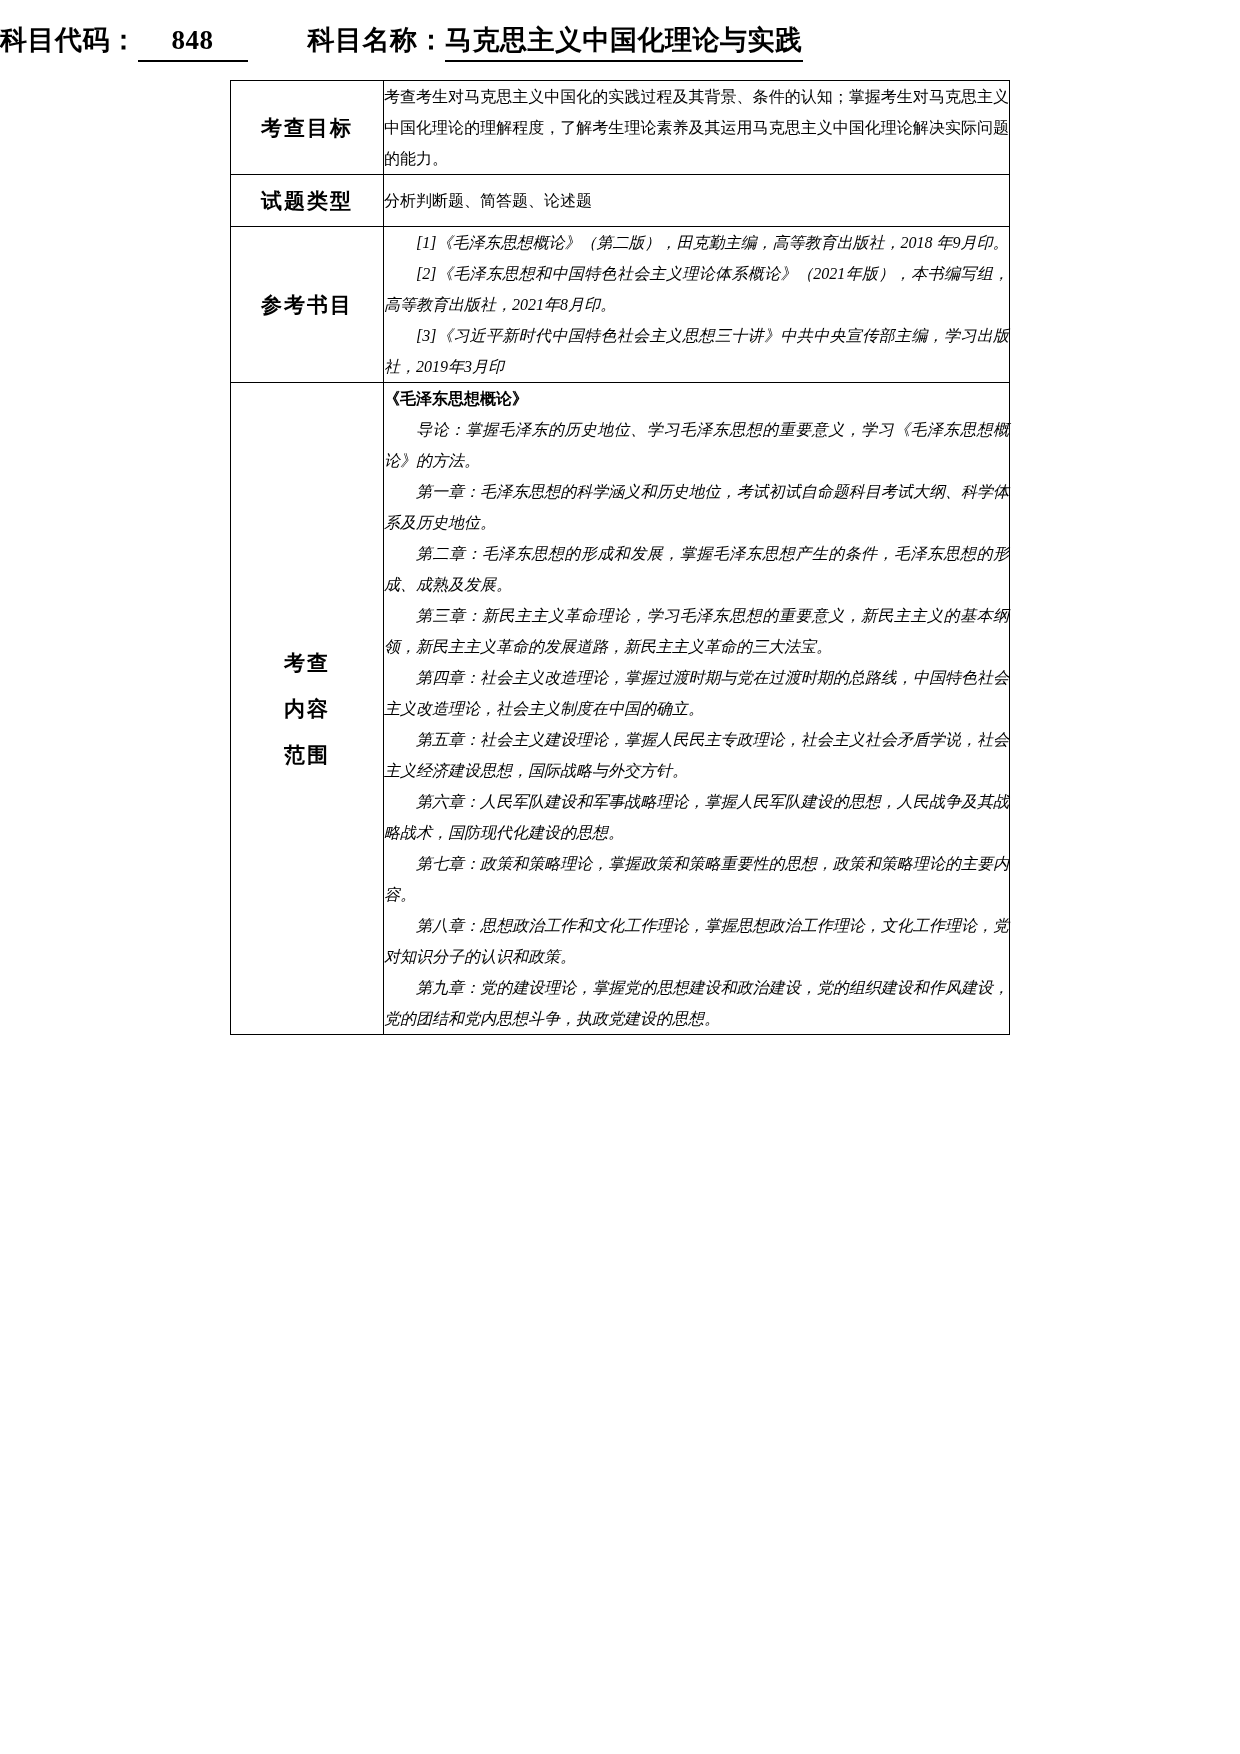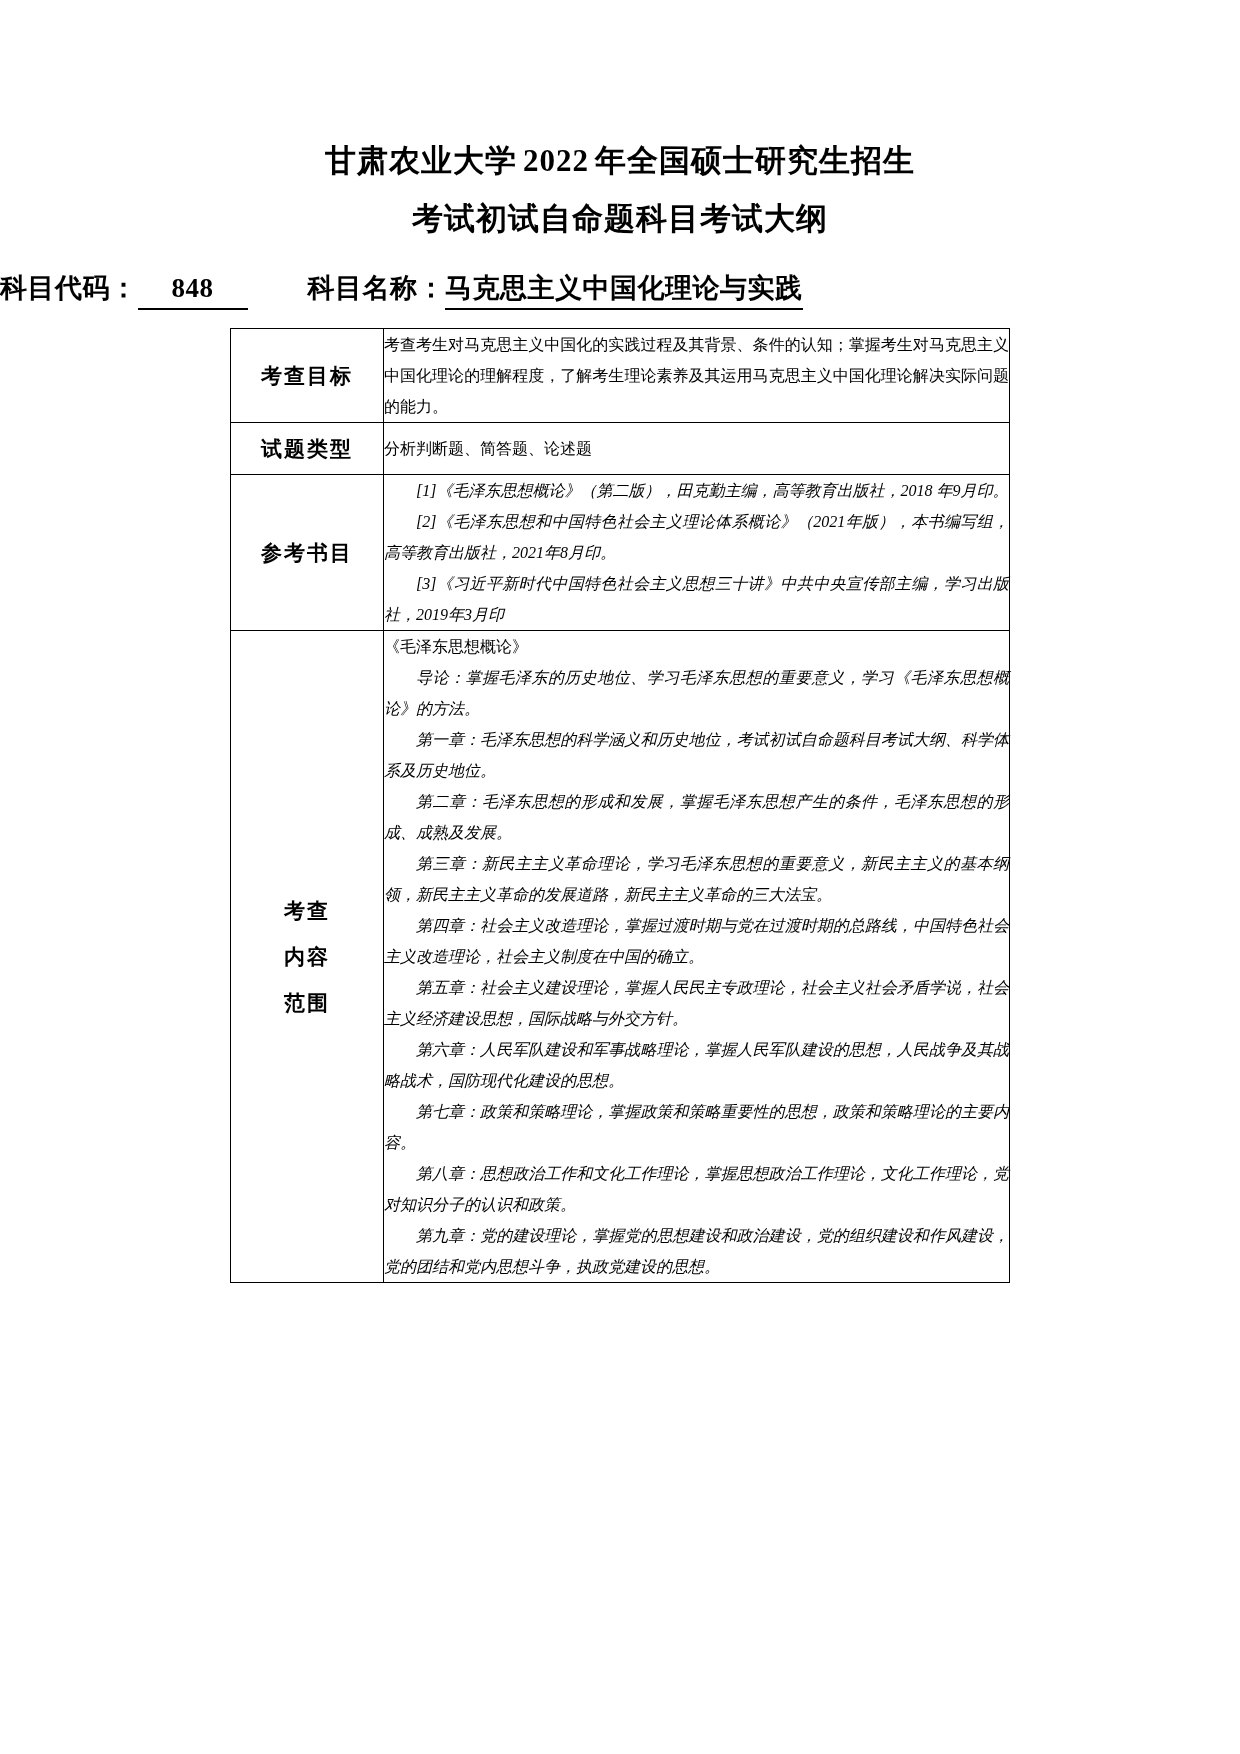--- a/index.html
+++ b/index.html
@@ -100,43 +100,37 @@
     text-justify: inter-ideograph;
   }
   td.body p {
     margin: 0;
   }
   td.body p.indent {
     text-indent: 2em;
     font-style: italic;
   }
   td.body p.head {
-    font-weight: normal;
+    font-weight: bold;
     text-indent: 0;
   }
   td.body.tight {
     padding-top: 10px;
     padding-bottom: 10px;
     margin-left: 35px;
   }
   .content-cell p {
     margin: 0;
   }
 </style>
 </head>
 <body>
 
 <div class="page">
 
-  <div class="title-block">
-    <div class="doc-title-line">
-      <span>甘肃农业大学</span><span class="year">2022</span><span>年全国硕士研究生招生</span>
-    </div>
-    <div class="doc-title-line">考试初试自命题科目考试大纲</div>
-  </div>
 
   <div class="subject-line">
     <span class="seg"><span>科目代码：</span><span class="code-value">848</span></span><span class="gap"></span><span class="seg"><span>科目名称：</span><span class="name-value">马克思主义中国化理论与实践</span></span>
   </div>
 
   <table class="outline">
     <tbody>
 
       <tr>
         <td class="label">考查目标</td>

